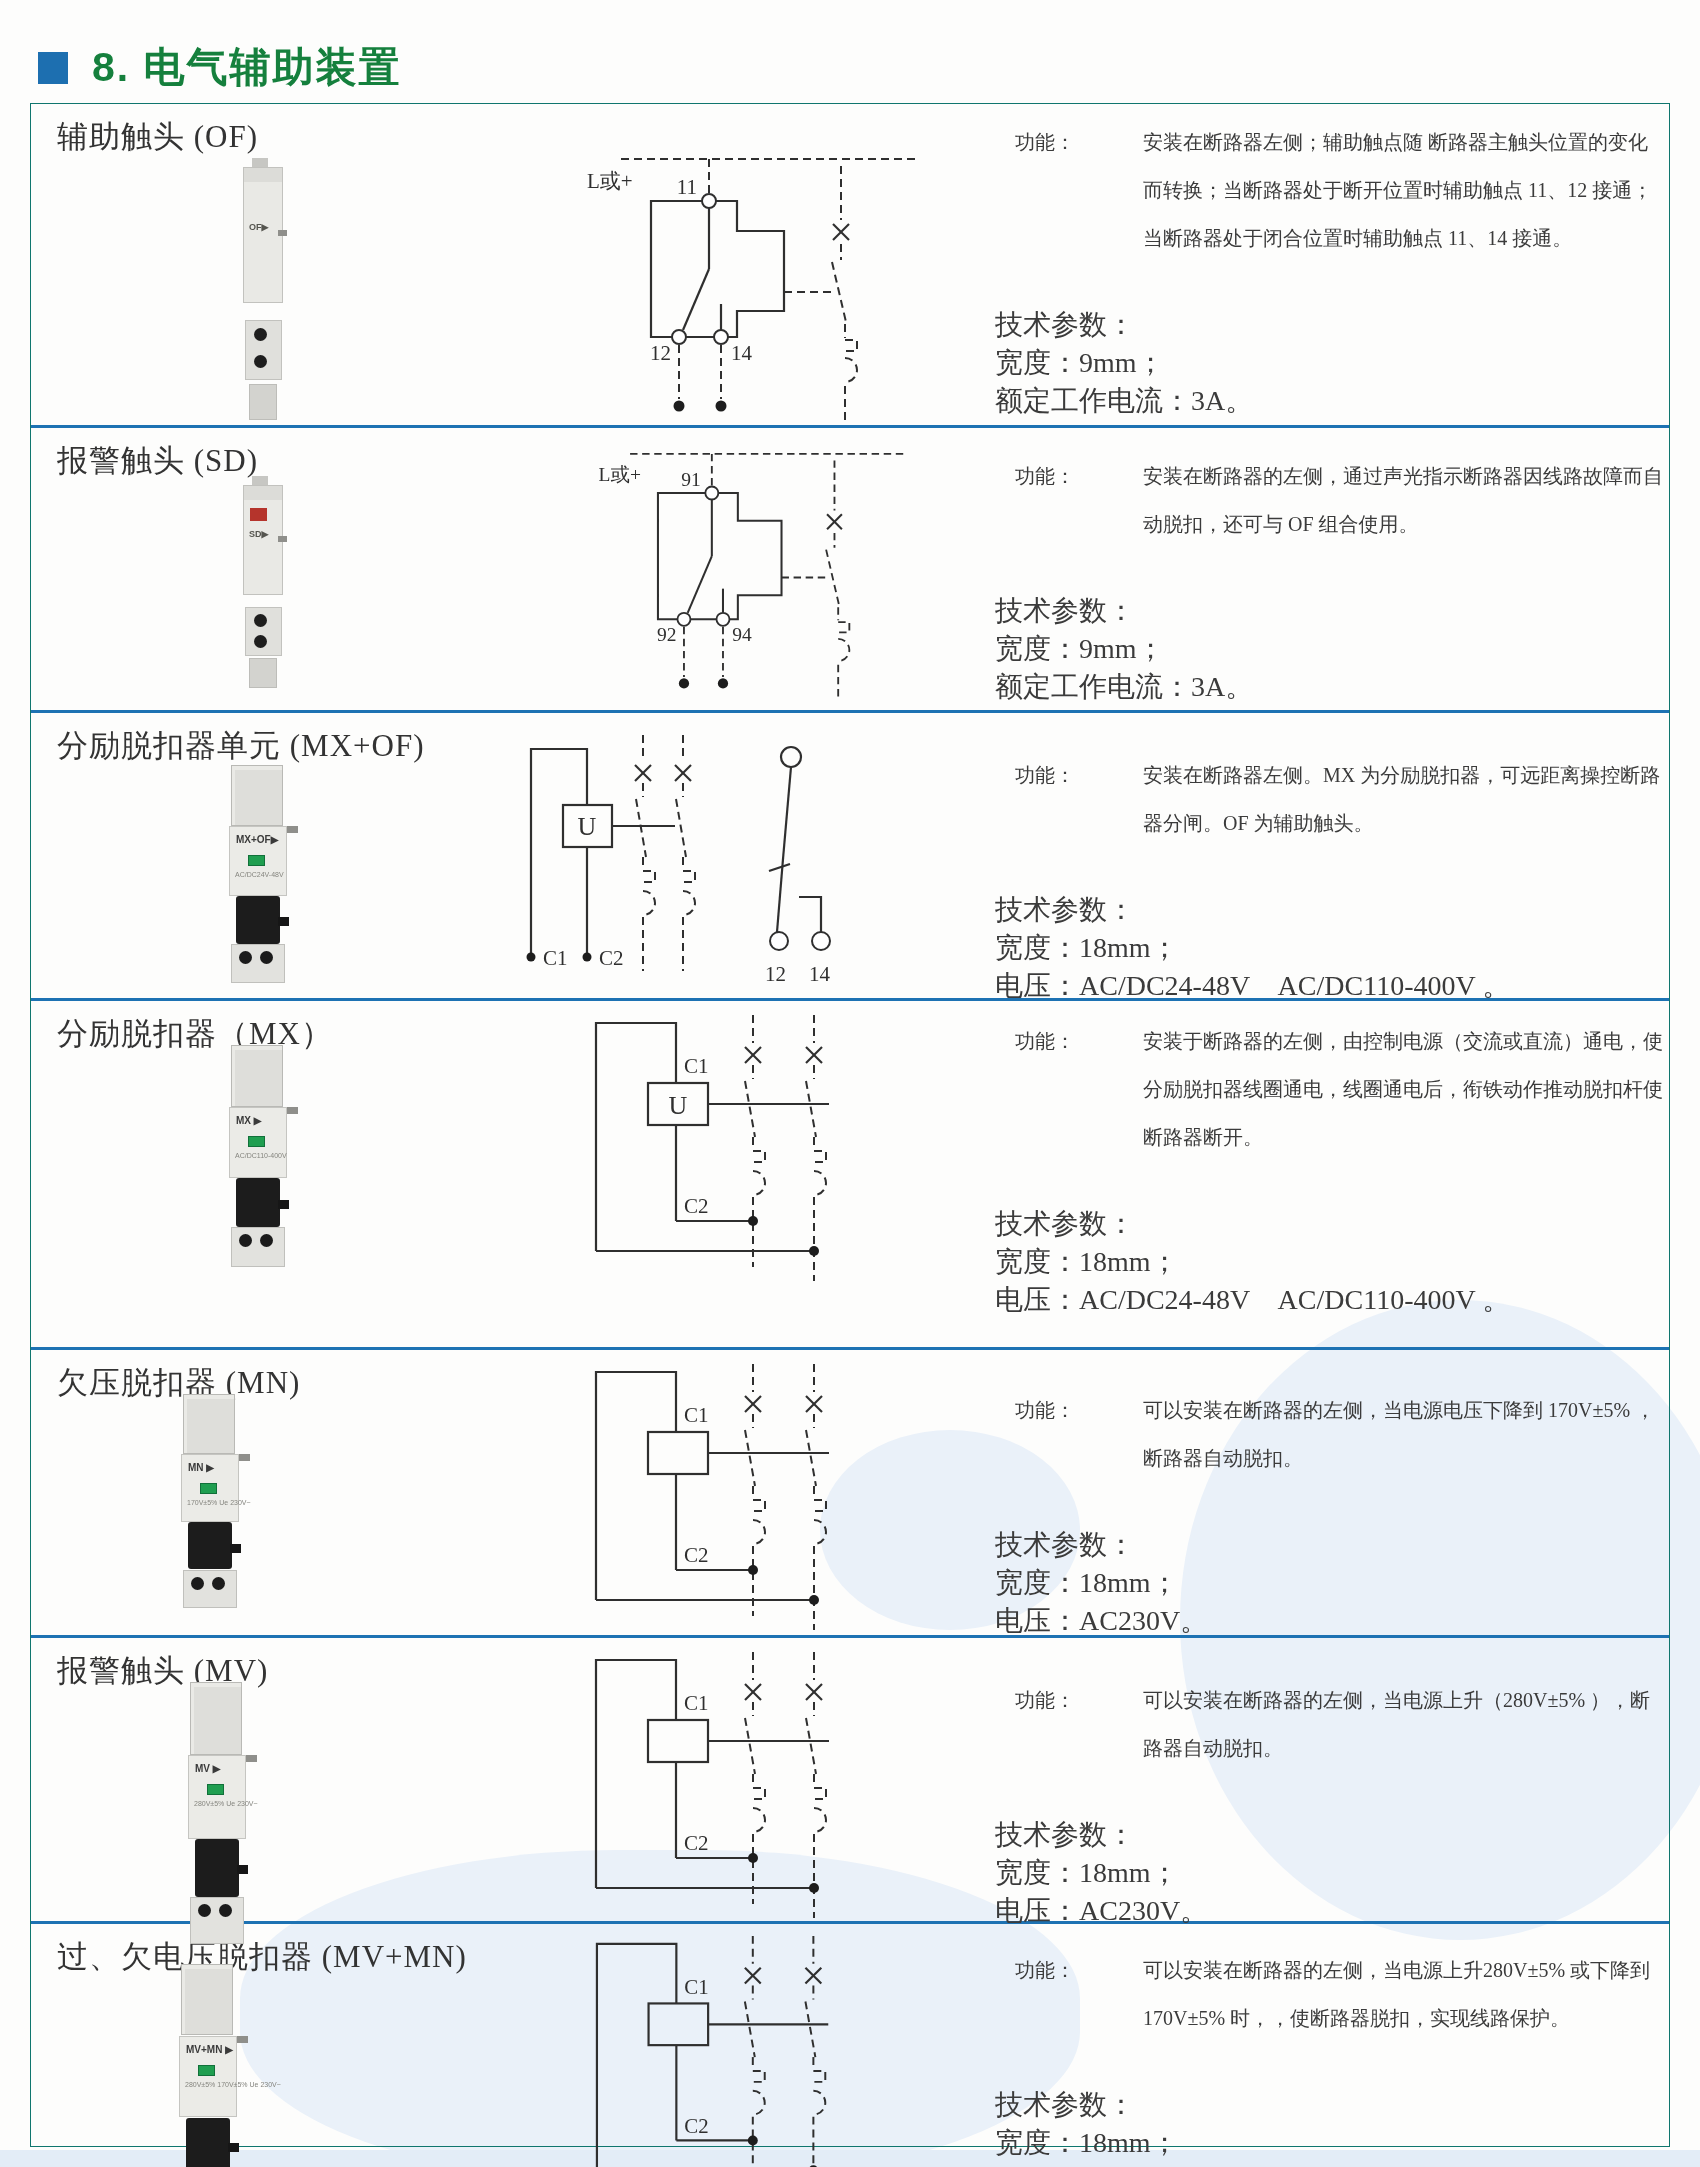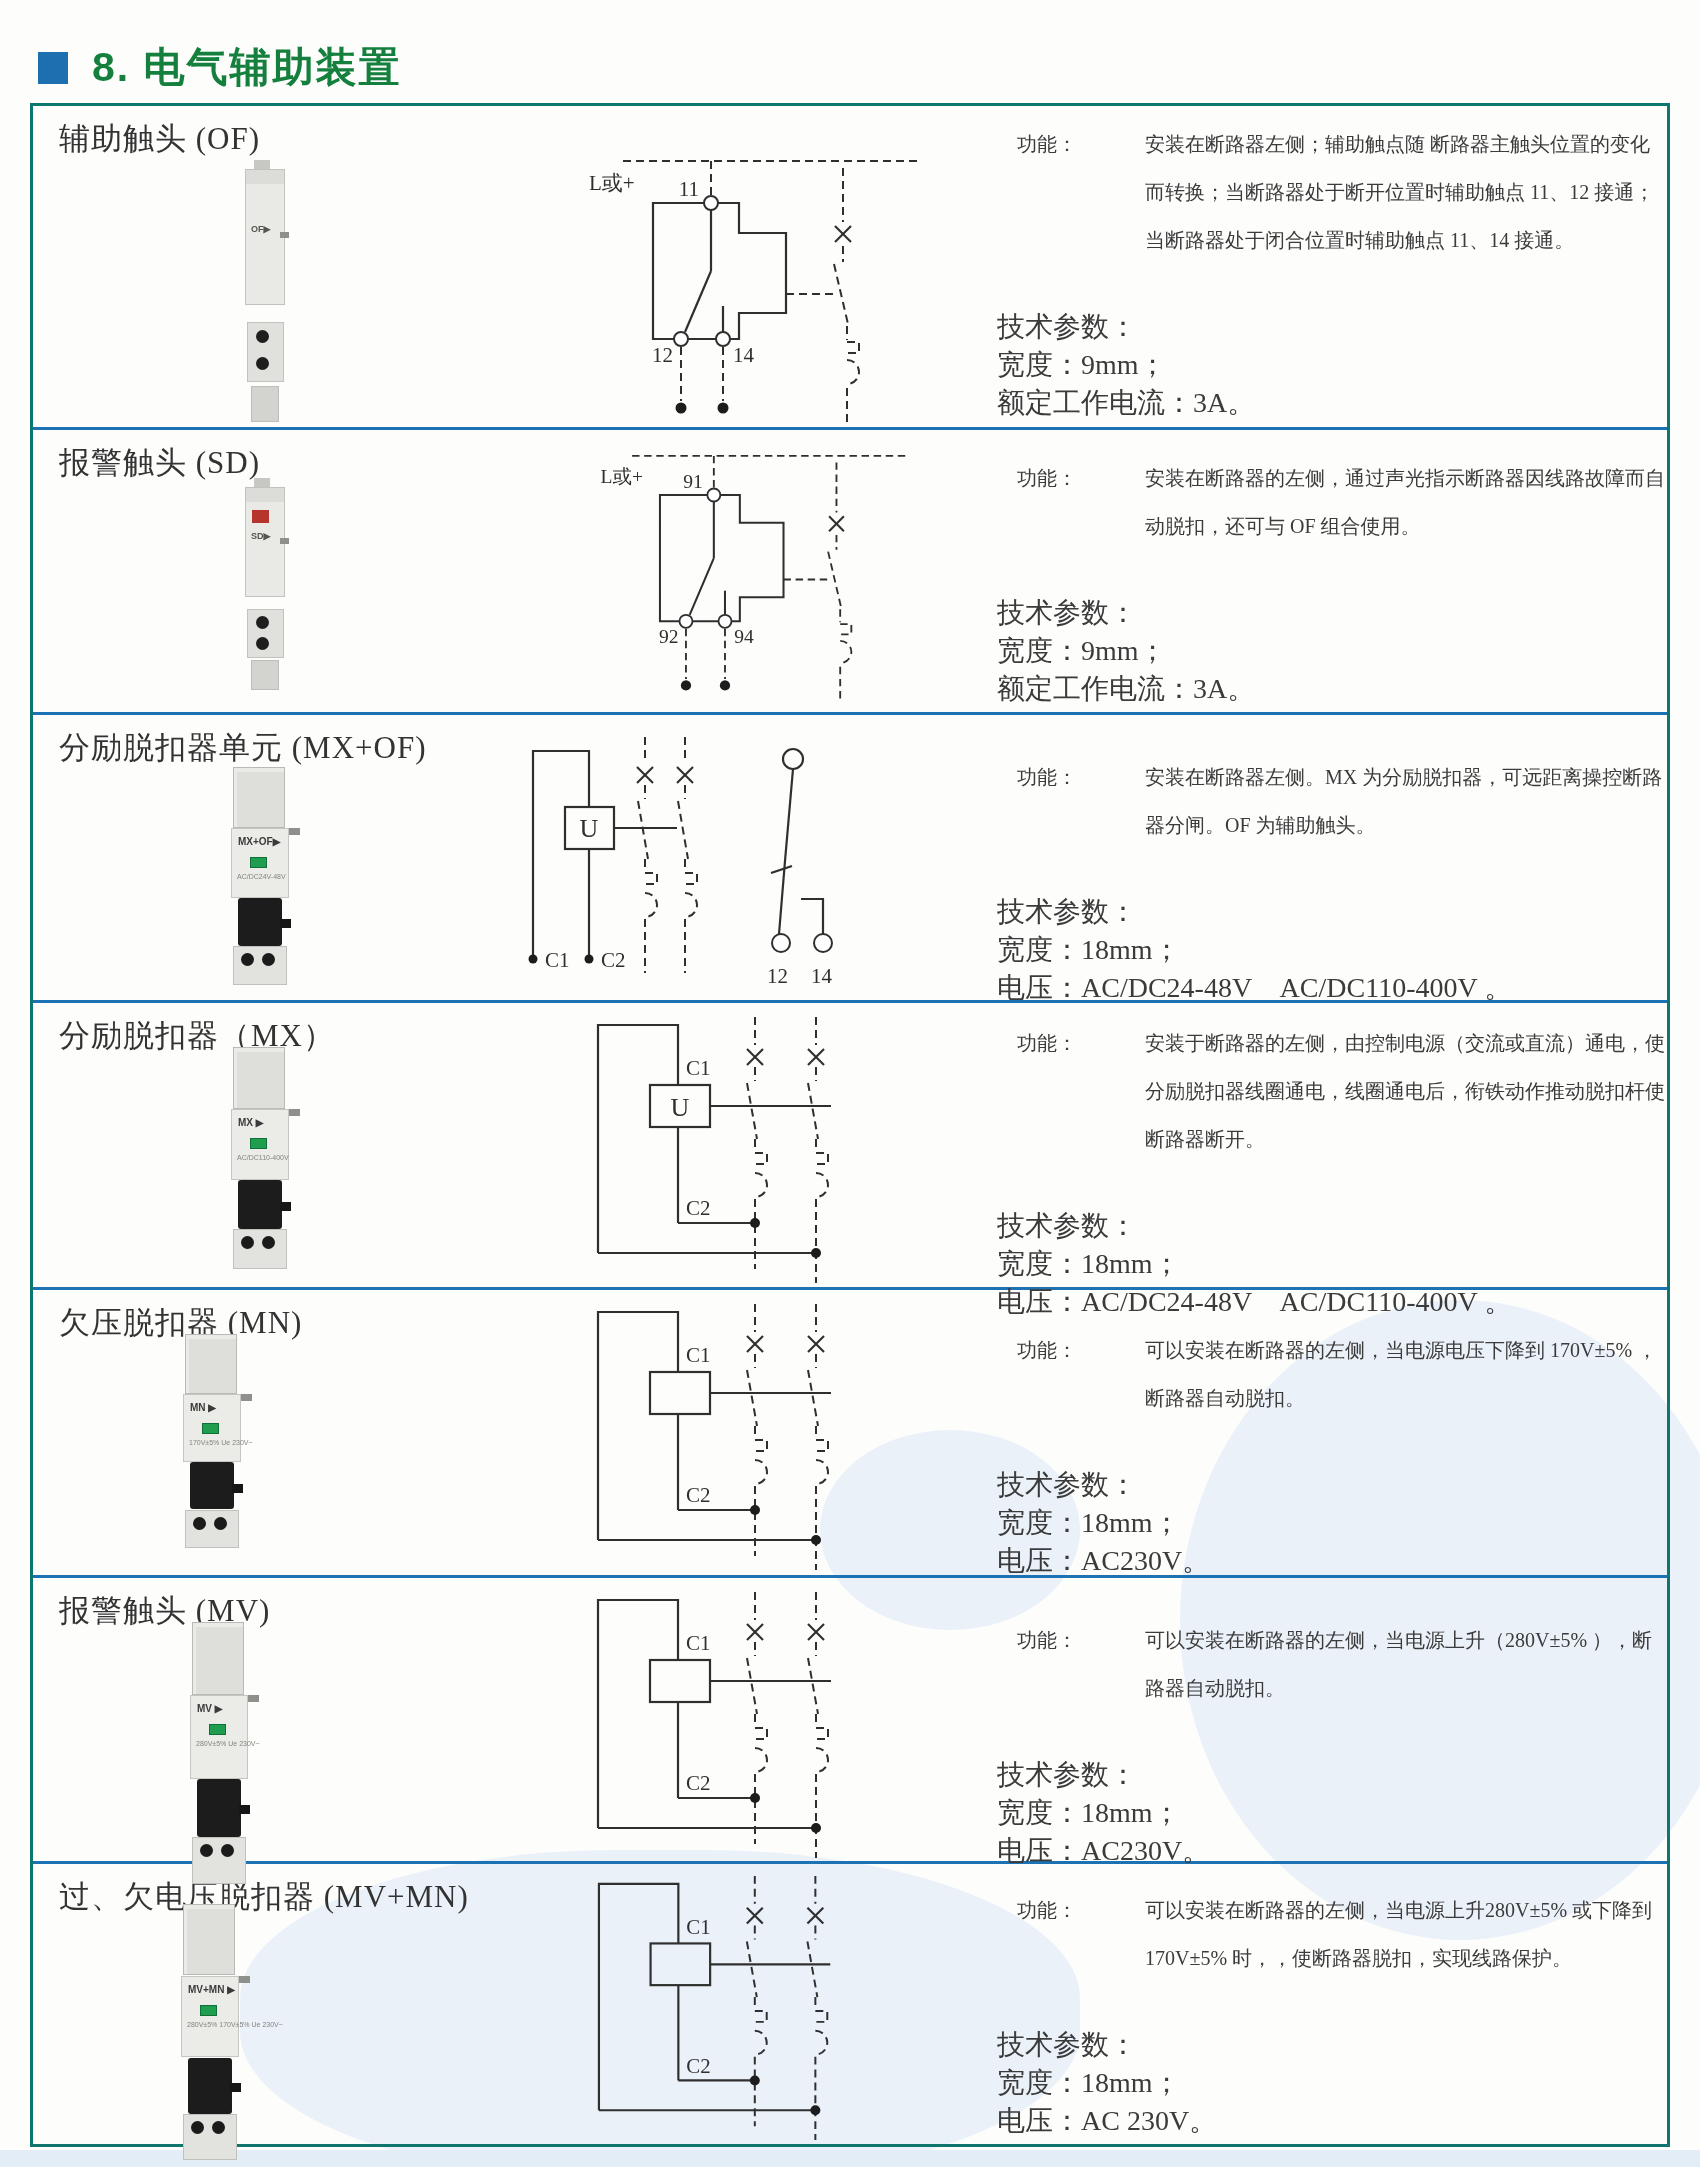--- a/index.html
+++ b/index.html
@@ -9,21 +9,21 @@
   .bstrip{position:absolute;left:0;top:2150px;width:1700px;height:17px;background:#e3edf7;z-index:0}
 
   
   .head{position:absolute;left:38px;top:40px;z-index:2}
   .sq{display:inline-block;width:30px;height:32px;background:#1d6fb0;vertical-align:middle}
   .htxt{display:inline-block;margin-left:20px;font:bold 41px "Liberation Sans",sans-serif;
         color:#15803d;letter-spacing:2px;vertical-align:middle}
 
   
   #tbl{position:absolute;left:30px;top:103px;width:1640px;height:2044px;z-index:1;
-       border:3px solid #0f766e;box-sizing:border-box}
+       border:1px solid #0f766e;box-sizing:border-box}
   .row{position:relative;border-bottom:3px solid #1d72b3;box-sizing:border-box}
   .row:last-child{border-bottom:none}
   .rtitle{position:absolute;left:26px;top:12px;margin:0;font-weight:400;font-size:31px;
           color:#333;letter-spacing:1px;white-space:nowrap}
 
   
   .desc{position:absolute;left:964px;width:668px}
   .func{margin:0 0 0 20px;font-size:20px;line-height:48px;padding-left:128px;text-indent:-128px}
   .flbl{display:inline-block;width:128px;text-indent:0}
   .tech{margin-top:44px}
@@ -260,21 +260,21 @@
     <div class="desc" style="top:38px">
       <p class="func"><span class="flbl">功能：</span><span>安装在断路器左侧。MX 为分励脱扣器，可远距离操控断路器分闸。OF 为辅助触头。</span></p>
       <div class="tech">
         <p>技术参数：</p>
         <p>宽度：18mm；</p>
         <p>电压：AC/DC24-48V　AC/DC110-400V 。</p>
       </div>
     </div>
   </section>
 
-  <section class="row" style="height:287px">
+  <section class="row" style="height:349px">
     <h2 class="rtitle">分励脱扣器（MX）</h2>
     <div class="photo p18" style="left:198px;top:44px;height:222px">
       <div class="st"></div>
       <i class="pin"></i>
       <div class="bd">
         <span class="lb">MX ▶</span>
         <span class="led"></span>
         <span class="vt">AC/DC110-400V</span>
       </div>
       <div class="hd">

